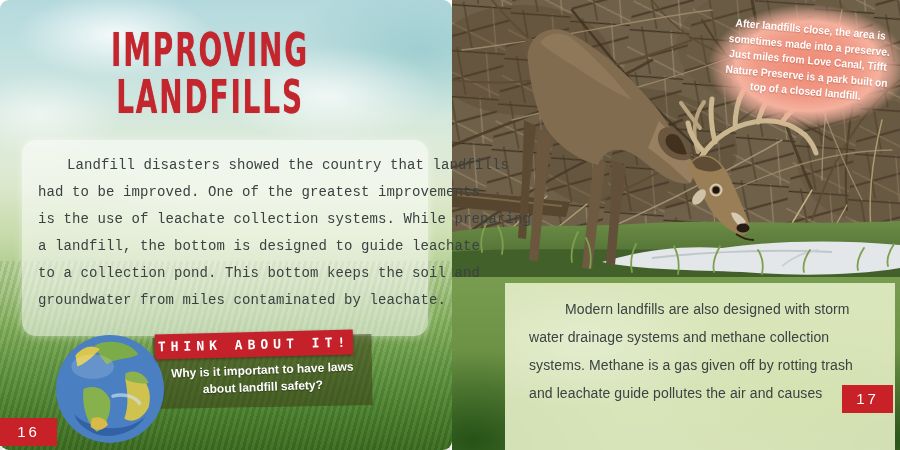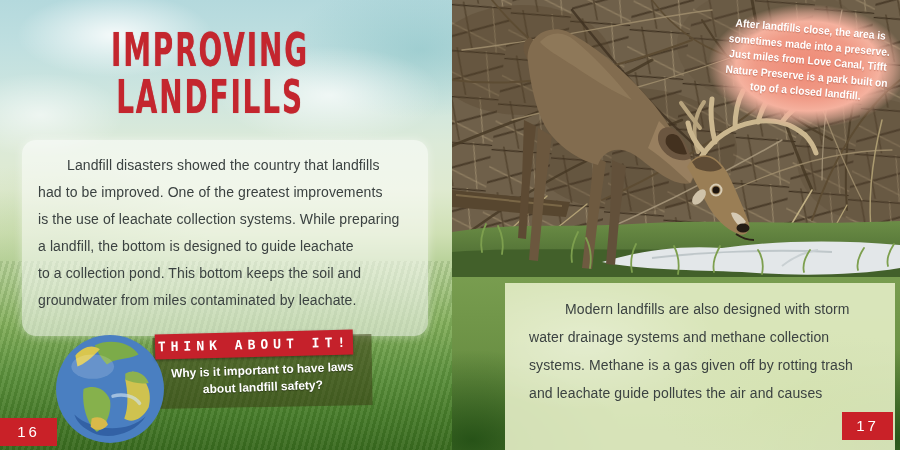--- a/index.html
+++ b/index.html
@@ -8,50 +8,50 @@
 
   
   .page-left{position:absolute;left:0;top:0;width:452px;height:450px;
     background:
       radial-gradient(140px 60px at 115px 35px, rgba(255,255,255,.85), rgba(255,255,255,0) 70%),
       radial-gradient(160px 70px at 330px 95px, rgba(255,255,255,.7), rgba(255,255,255,0) 70%),
       radial-gradient(120px 60px at 40px 115px, rgba(255,255,255,.6), rgba(255,255,255,0) 70%),
       radial-gradient(180px 90px at 420px 50px, rgba(120,185,190,.45), rgba(120,185,190,0) 75%),
       radial-gradient(200px 120px at 60px 250px, rgba(170,200,140,.35), rgba(170,200,140,0) 75%),
       linear-gradient(180deg,#b4d9dd 0%,#bfdfe0 10%,#cfe6df 22%,#dcead8 32%,#dfead0 42%,
-        #cfe0b4 52%,#abc98a 62%,#84af5c 72%,#619441 82%,#497d2c 92%,#3a6b20 100%);}
+        #cfe0b4 52%,#abc98a 62%,#84af5c 72%,#619441 82%,#497d2c 92%,#3a6b20 100%); border-radius: 9px;}
   .page-left::after{content:"";position:absolute;left:0;top:58%;width:100%;height:42%;
     background:repeating-linear-gradient(105deg, rgba(15,55,5,.10) 0 3px, rgba(255,255,255,.05) 3px 6px);
     pointer-events:none;}
   .title{position:absolute;left:0;top:28px;width:420px;text-align:center;
     font-family:"DejaVu Sans",sans-serif;font-weight:bold;font-size:45px;line-height:46px;
     letter-spacing:3px;color:#c4262e;transform:scaleX(.62) scaleY(1.02);z-index:2;
     text-shadow:0 0 1px rgba(160,20,30,.6);}
   .text-panel{position:absolute;left:22px;top:140px;width:406px;height:196px;
     background:rgba(255,255,255,.55);border-radius:14px;z-index:2;
     box-shadow:0 0 10px rgba(255,255,255,.45);}
   .text-panel .para{position:absolute;left:16px;top:12px;color:#3b4241;
-    font-size:14px;line-height:27px;letter-spacing:.1px;}
+    font-size:14px;line-height:27px;letter-spacing:.1px;font-family:Liberation Mono, monospace;}
   .p-line{white-space:nowrap;}
   .indent-l{text-indent:29px;}
   .earth{position:absolute;left:54px;top:332px;width:112px;height:114px;z-index:4;}
   .think-box{position:absolute;left:153px;top:336px;width:219px;height:71px;
     background:rgba(60,63,22,.55);transform:rotate(-1deg);z-index:3;}
   .think-q{position:absolute;left:0;top:26px;width:100%;text-align:center;color:#fff;
     font-weight:bold;font-size:12px;line-height:17px;transform:rotate(-1.2deg);
     text-shadow:0 1px 1px rgba(0,0,0,.35);}
   .think-banner{position:absolute;left:155px;top:332px;width:198px;height:25px;
     background:#c5212b;transform:rotate(-1.4deg);z-index:5;color:#fff;
     font-family:"DejaVu Sans Mono",monospace;font-weight:bold;font-size:13px;
     letter-spacing:5px;text-align:center;line-height:25px;
     box-shadow:0 1px 3px rgba(0,0,0,.35);}
   .page-num{position:absolute;background:#c92128;color:#fff;font-size:15px;
     letter-spacing:3px;text-align:center;line-height:28px;height:28px;z-index:6;}
   .page-num-left{left:0;top:418px;width:57px;}
-  .page-num-right{left:842px;top:412px;width:51px;}
+  .page-num-right{left:842px;top:385px;width:51px;}
 
   
   .page-right{position:absolute;left:452px;top:0;width:448px;height:450px;
     background:
       radial-gradient(200px 120px at 20px 440px, rgba(25,70,15,.8), rgba(25,70,15,0) 75%),
       radial-gradient(200px 120px at 440px 440px, rgba(25,70,15,.75), rgba(25,70,15,0) 75%),
       linear-gradient(180deg,#8fae62 0%,#7da153 55%,#5c8338 100%);}
   .photo{position:absolute;left:0;top:0;width:448px;height:277px;}
   .right-panel{position:absolute;left:53px;top:283px;width:373px;height:167px;
     background:

